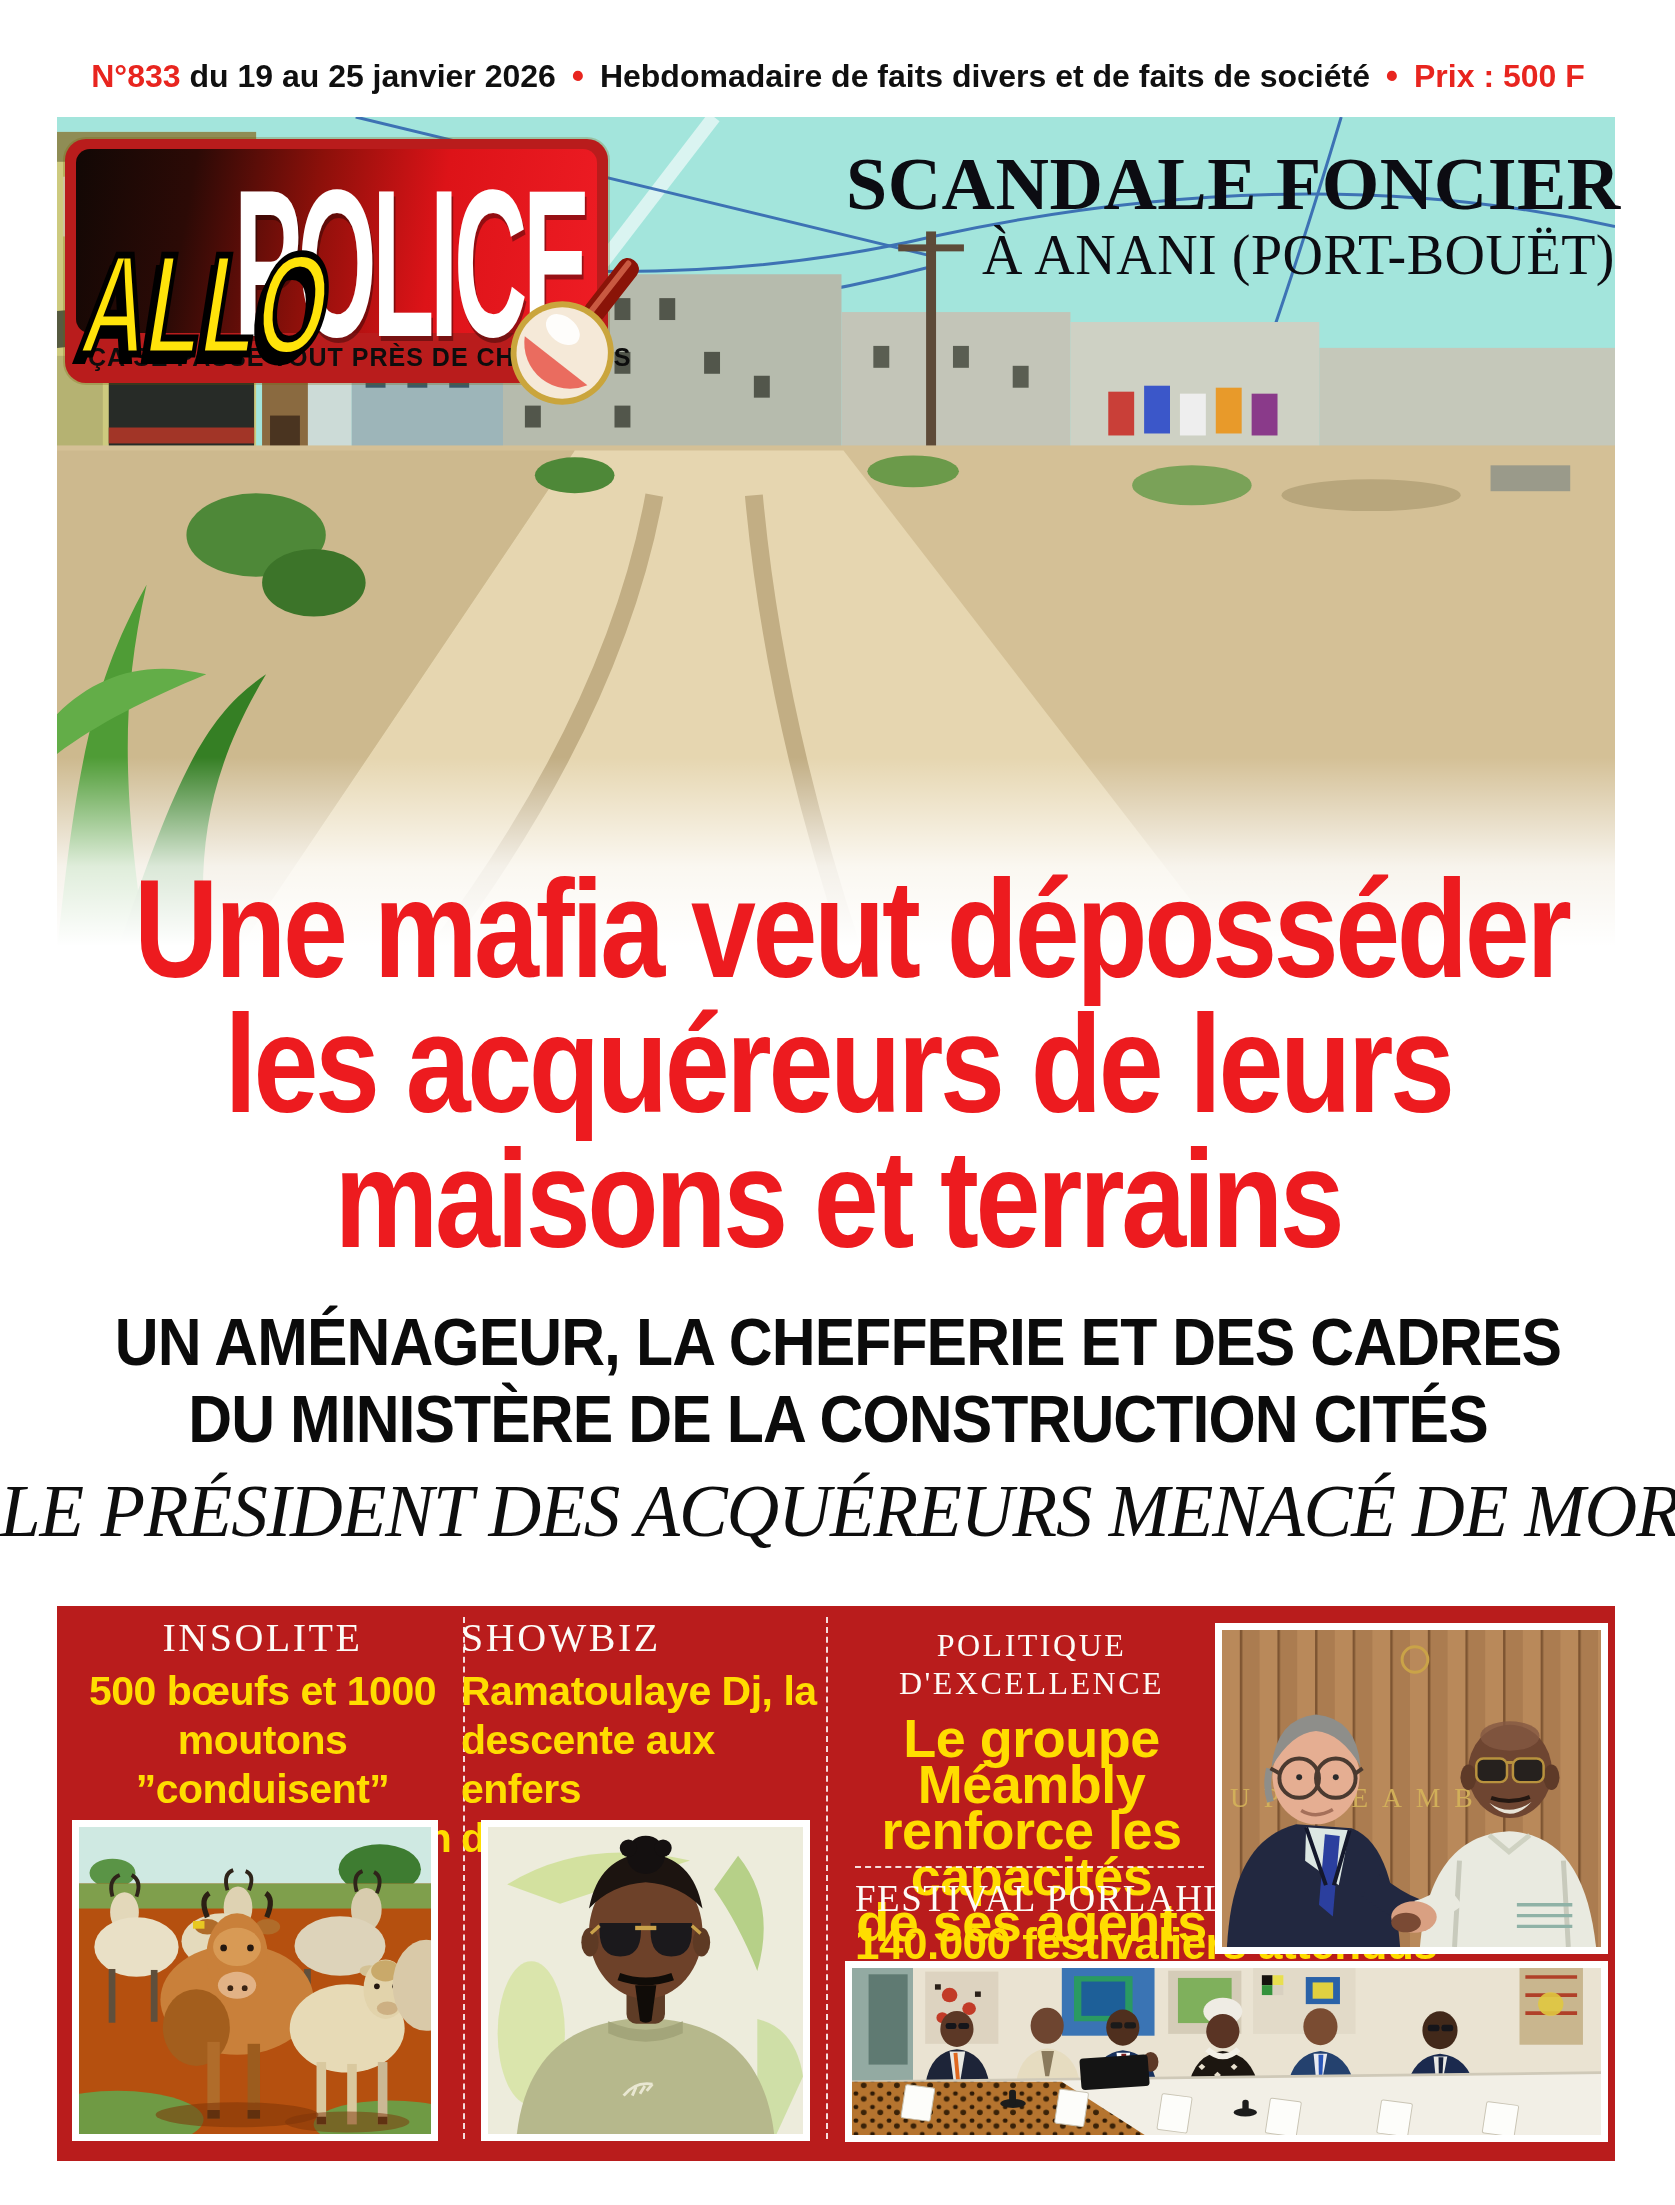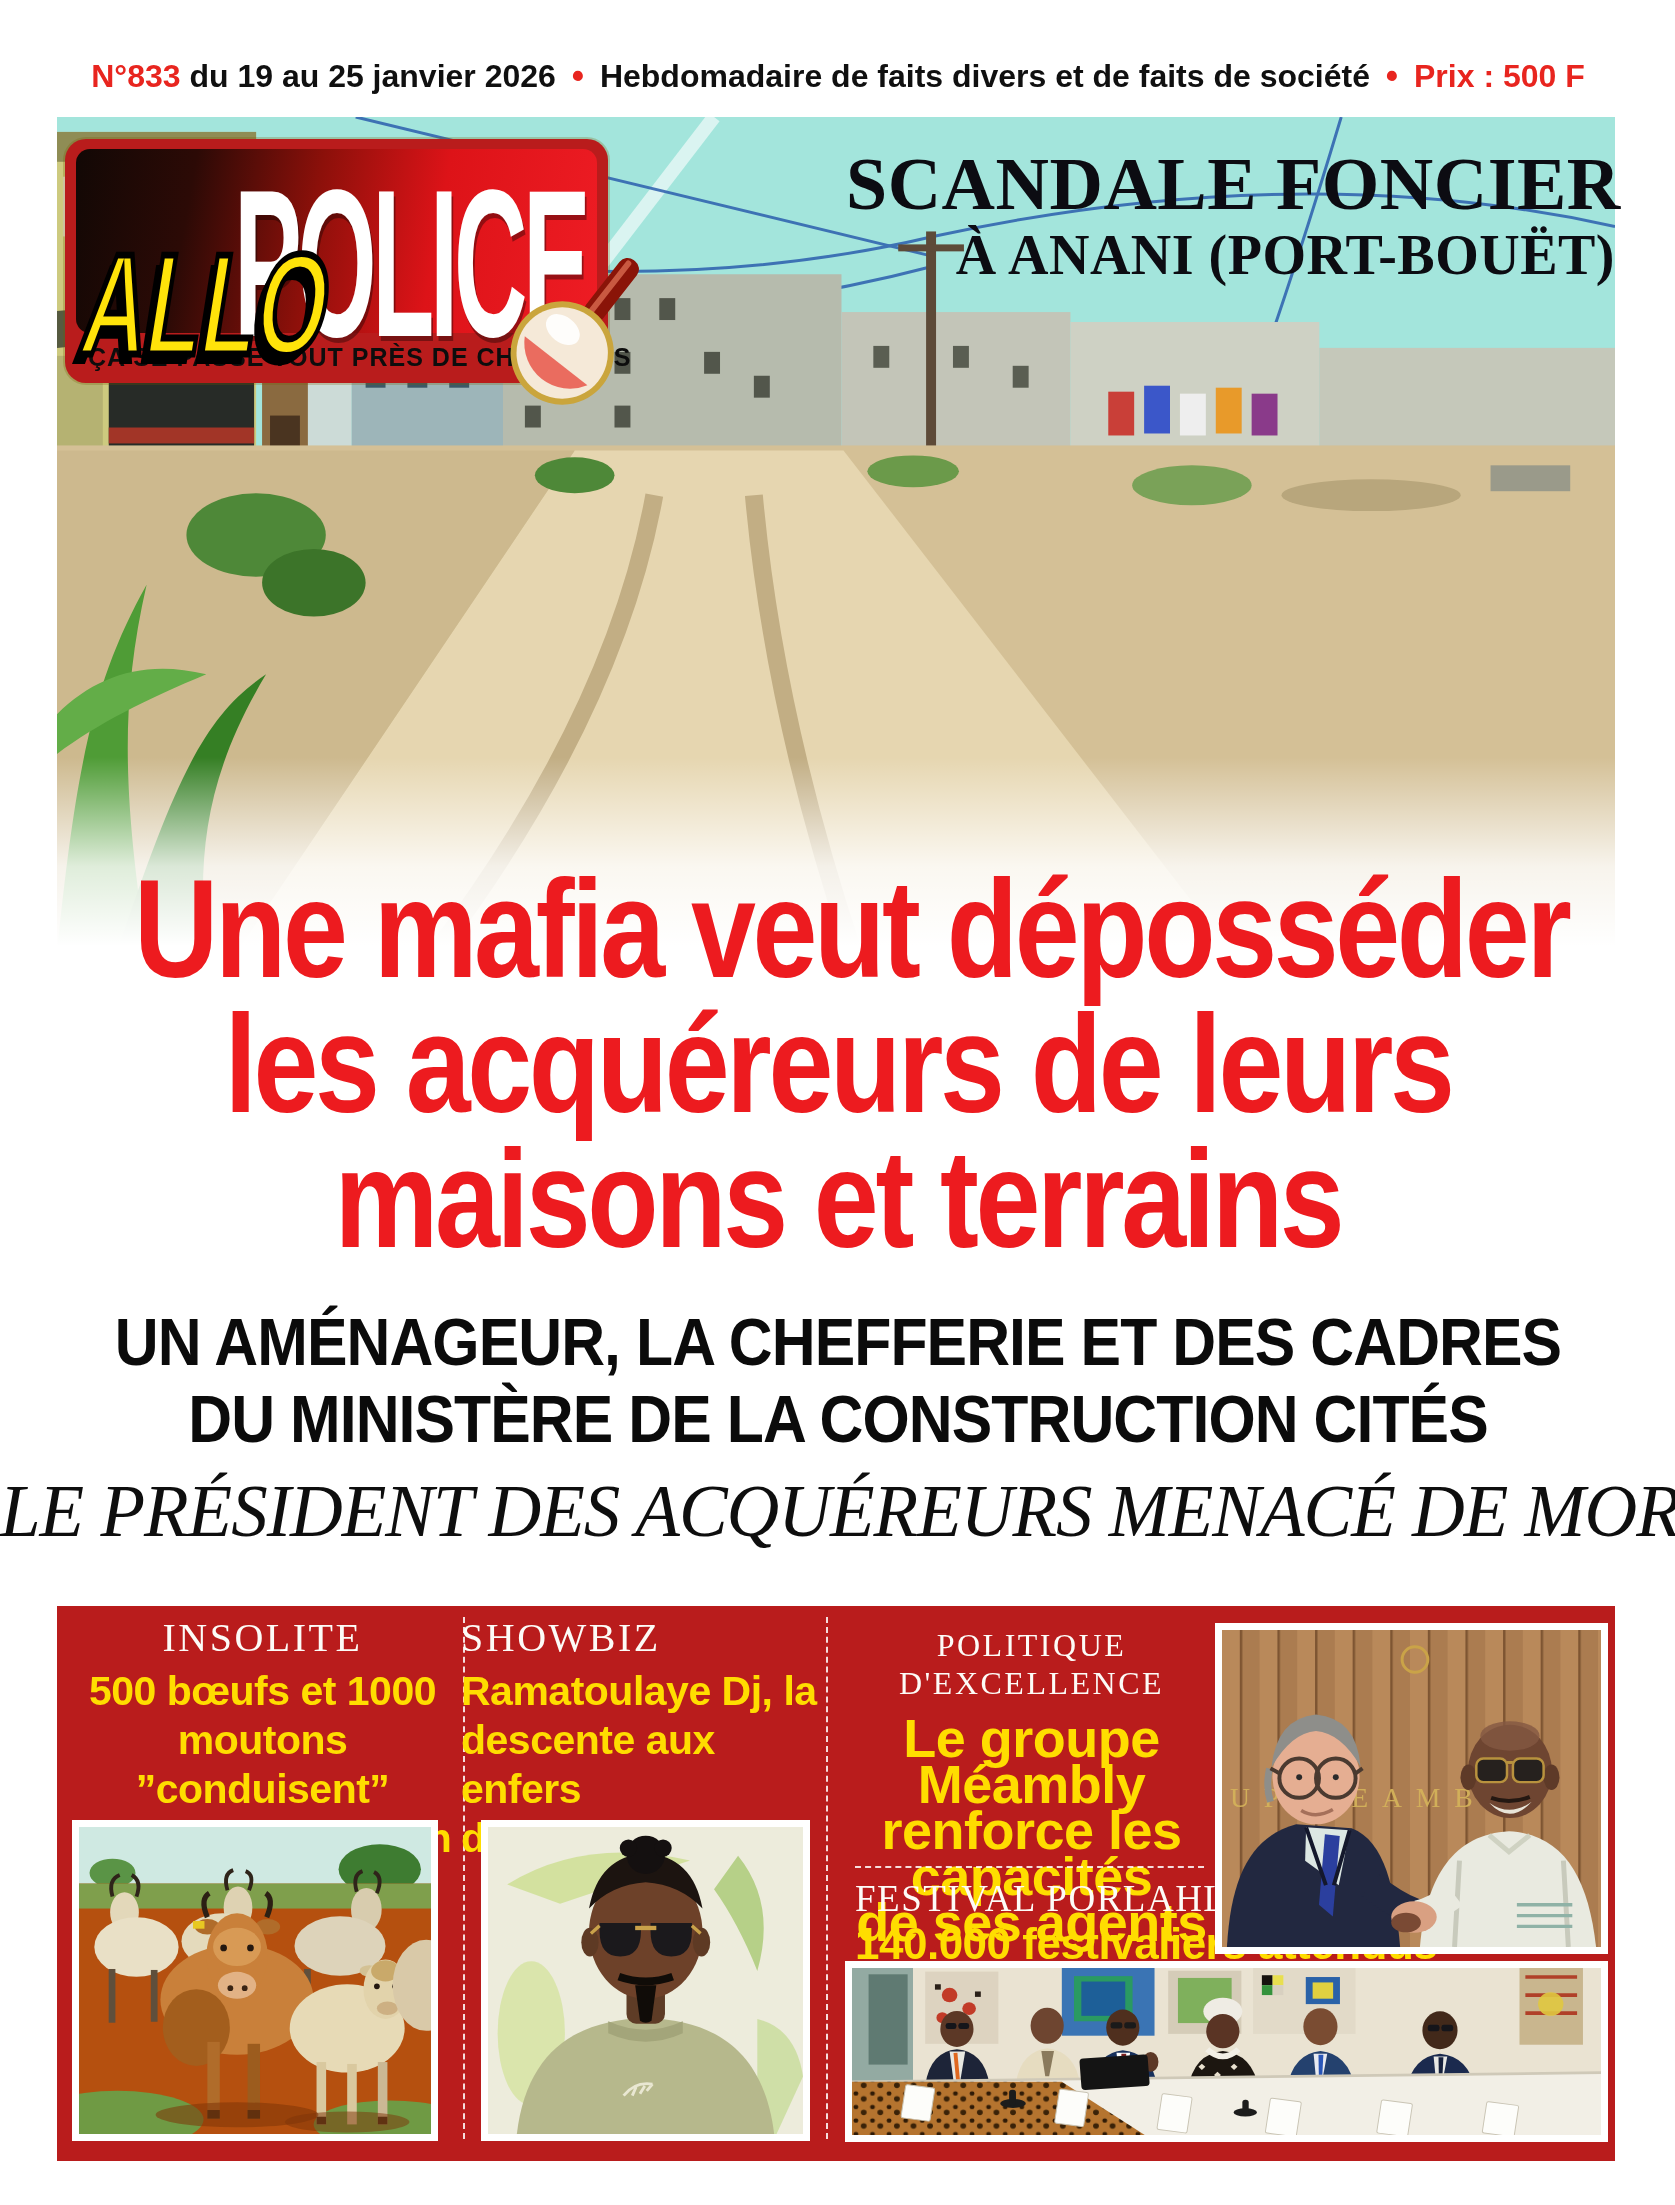--- a/index.html
+++ b/index.html
@@ -57,21 +57,21 @@
     color:#0d0d0d; letter-spacing:1px; z-index:2; white-space:nowrap;
   }
   .magnifier { position:absolute; left:438px; top:110px; width:149px; height:169px; z-index:4; }
 
   
   .kicker {
     position:absolute; left:846px; top:147px; width:769px; z-index:5;
     font-family:"Liberation Serif", serif; color:#0c0c12; text-align:right;
   }
   .kicker-1 { font-size:74px; font-weight:bold; letter-spacing:0.5px; line-height:75px; white-space:nowrap;}
-  .kicker-2 { font-size:56px; font-weight:bold; letter-spacing:0.5px; line-height:60px; margin-top:3px; white-space:nowrap;}
+  .kicker-2 { font-size:56px; font-weight:normal; letter-spacing:0.5px; line-height:60px; margin-top:3px; white-space:nowrap;}
 
   
   .headline {
     position:absolute; left:0; top:861px; width:100%; text-align:center;
     color:#ed1b1f; font-weight:bold; font-size:139px; line-height:135px;
     letter-spacing:-4px; transform:scaleX(0.84); transform-origin:50% 0;
     z-index:4; white-space:nowrap;
   }
   
   .subheadline {

